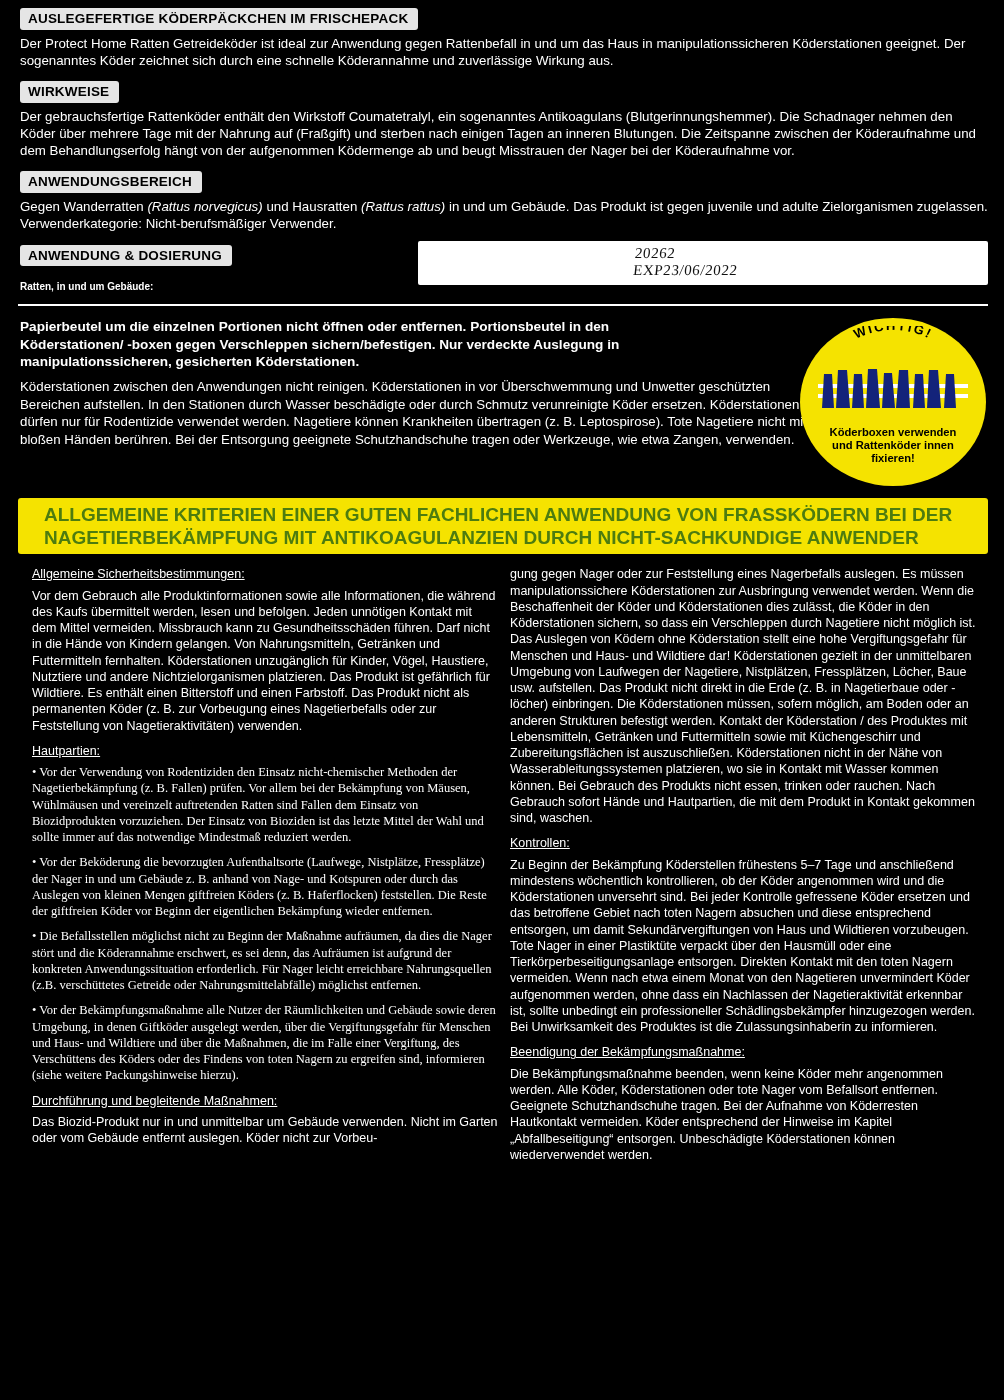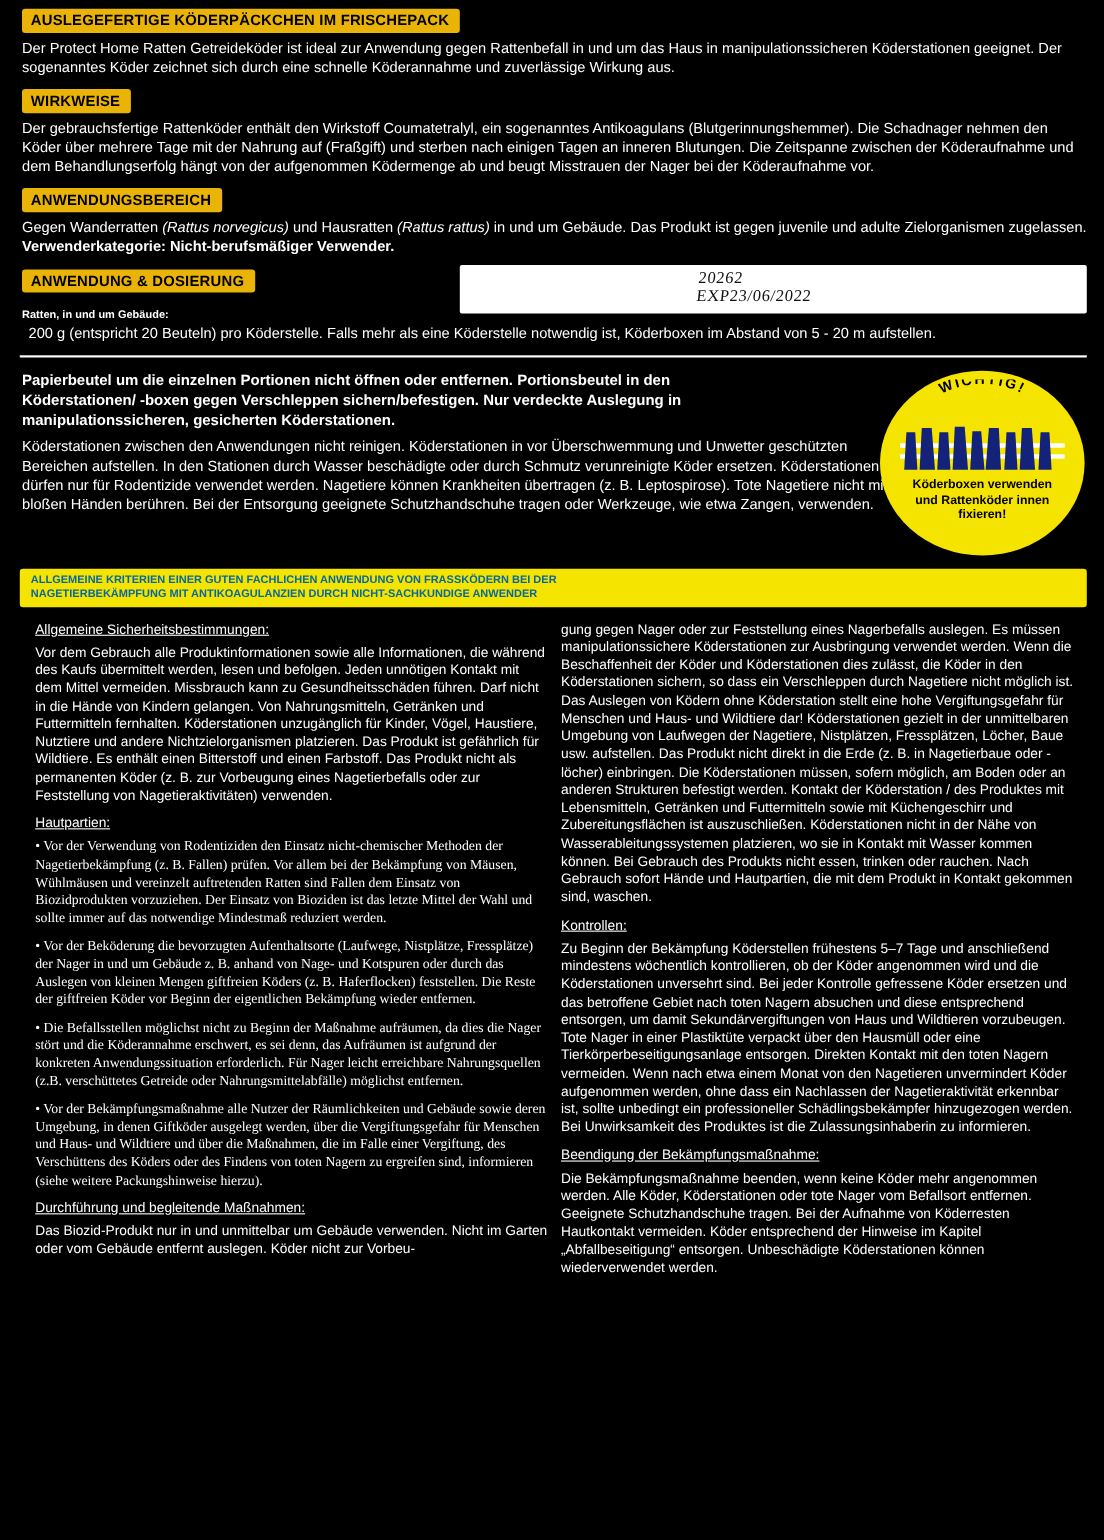--- a/index.html
+++ b/index.html
@@ -17,39 +17,39 @@
   }
   .page {
     width: 1004px;
     height: 1400px;
     position: relative;
     box-sizing: border-box;
     padding: 8px 14px 0 14px;
   }
   .yellow-head {
     display: inline-block;
-    background: #eab308;
+    background: #e5e5e5;
     color: #000000;
     font-weight: bold;
     font-size: 13.5px;
     letter-spacing: 0.2px;
     padding: 3px 10px 3px 8px;
     border-radius: 3px;
     margin: 0 6px 5px 6px;
     line-height: 1.15;
   }
   .body-text {
     font-size: 13.3px;
     line-height: 1.30;
     margin: 0 0 12px 0;
     padding: 0 2px 0 6px;
     text-align: left;
   }
   .body-text i { font-style: italic; }
-  .body-text b { font-weight: bold; }
+  .body-text b { font-weight: normal; }
 
   .sec { margin-bottom: 4px; }
 
   
   .dose-row {
     position: relative;
     min-height: 40px;
   }
   .batch-box {
     position: absolute;
@@ -131,38 +131,38 @@
   .seal-img {
     position: absolute;
     top: 50px;
     left: 50%;
     transform: translateX(-50%);
     width: 150px;
     height: 46px;
   }
   .seal-cap {
     position: absolute;
-    top: 98px;
+    top: 108px;
     left: 0;
     right: 0;
     font-size: 11.2px;
     font-weight: bold;
     line-height: 1.18;
     padding: 0 18px;
     text-align: center;
   }
 
   
   .banner {
     background: #f5e300;
-    color: #0369a1;
-    font-weight: bold;
-    font-size: 10px;
+    color: #4d7c0f;
+    font-weight: bold;
+    font-size: 19px;
     line-height: 1.22;
-    padding: 5px 10px 5px 10px;
+    padding: 5px 10px 5px 26px;
     margin: 10px 2px 12px 4px;
     border-radius: 3px;
   }
 
   
   .cols {
     display: flex;
     gap: 12px;
     padding: 0 2px 0 18px;
   }
@@ -204,21 +204,20 @@
   <div class="sec dose-row">
     <div class="yellow-head">ANWENDUNG &amp; DOSIERUNG</div>
     <div class="batch-box">
       <div class="batch-text">
         <div>20262</div>
         <div>EXP23/06/2022</div>
       </div>
     </div>
     <div class="dose-block">
       <div class="dose-title">Ratten, in und um Gebäude:</div>
-      <div class="dose-text">200 g (entspricht 20 Beuteln) pro Köderstelle. Falls mehr als eine Köderstelle notwendig ist, Köderboxen im Abstand von 5 - 20 m aufstellen.</div>
     </div>
   </div>
 
   <div class="rule"></div>
 
   <div class="warn-wrap">
     <div class="warn-bold">Papierbeutel um die einzelnen Portionen nicht öffnen oder entfernen. Portionsbeutel in den Köderstationen/ -boxen gegen Verschleppen sichern/befestigen. Nur verdeckte Auslegung in manipulationssicheren, gesicherten Köderstationen.</div>
     <div class="warn-text">Köderstationen zwischen den Anwendungen nicht reinigen. Köderstationen in vor Überschwemmung und Unwetter geschützten Bereichen aufstellen. In den Stationen durch Wasser beschädigte oder durch Schmutz verunreinigte Köder ersetzen. Köderstationen dürfen nur für Rodentizide verwendet werden. Nagetiere können Krankheiten übertragen (z. B. Leptospirose). Tote Nagetiere nicht mit bloßen Händen berühren. Bei der Entsorgung geeignete Schutzhandschuhe tragen oder Werkzeuge, wie etwa Zangen, verwenden.</div>
 
     <div class="seal">

